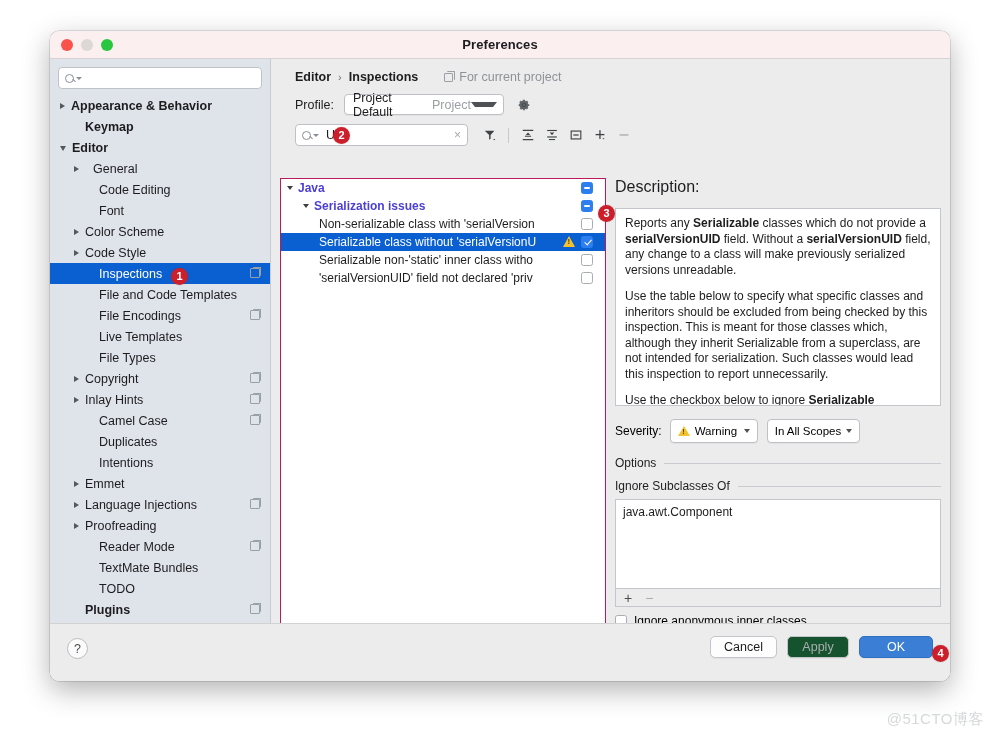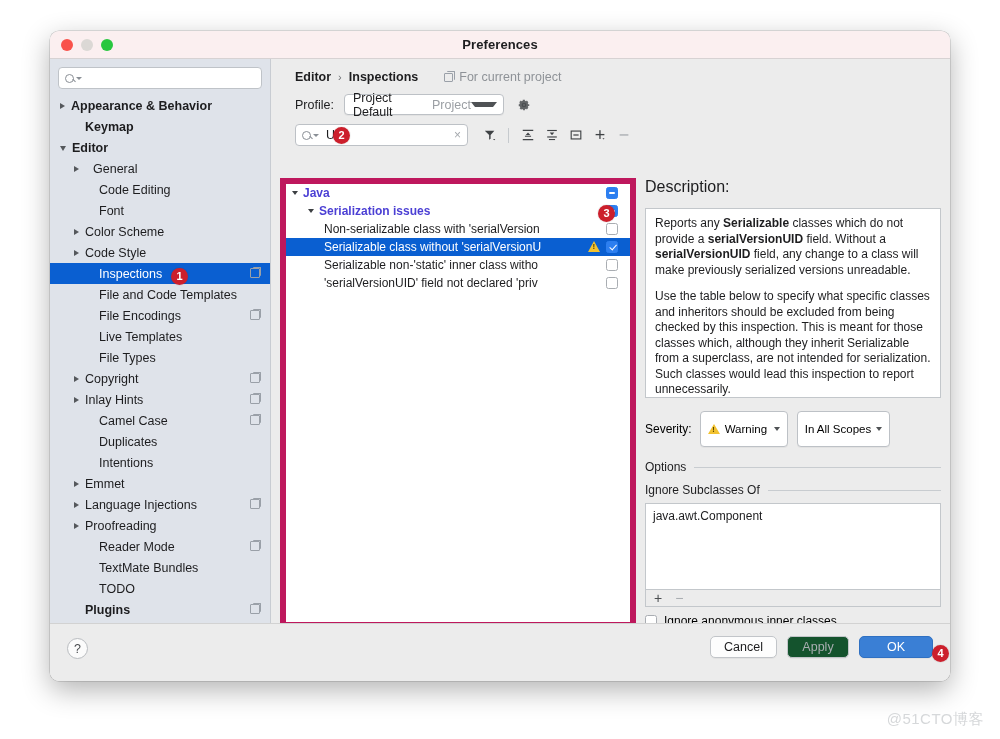--- a/index.html
+++ b/index.html
@@ -249,23 +249,23 @@
   .tb-div { width: 1px; height: 15px; background: #c6cace; margin: 0 5px; }
 
   
   .split {
     position: absolute;
     left: 8px; right: 9px; top: 119px;
     height: 450px;
     display: flex;
   }
   .tree-box {
-    width: 356px;
-    background: #fff;
-    border: 6px solid #be185d;
+    width: 326px;
+    background: #fff;
+    border: 1px solid #be185d;
     overflow: hidden;
   }
   .tree-row {
     position: relative;
     height: 18px;
     display: flex; align-items: center;
     font-size: 12px;
     color: #1d1d1f;
     white-space: nowrap;
   }
@@ -345,21 +345,21 @@
     color: #1d1d1f;
     overflow: hidden;
   }
   .desc-box p { margin: 0 0 11px 0; }
   .desc-box p:last-child { margin-bottom: 0; }
   .desc-box b { font-weight: bold; }
 
   .sev-row { display: flex; align-items: center; margin-top: 13px; }
   .sev-label { font-size: 12px; margin-right: 8px; }
   .sev-combo, .scope-combo {
-    height: 36px;
+    height: 24px;
     background: #fff;
     border: 1px solid #bdc1c6;
     border-radius: 4px;
     display: flex; align-items: center;
     padding: 0 7px;
     font-size: 11.5px;
     box-shadow: 0 1px 0 rgba(0,0,0,0.04);
   }
   .sev-combo { width: 88px; }
   .scope-combo { width: 93px; margin-left: 9px; justify-content: center; }

